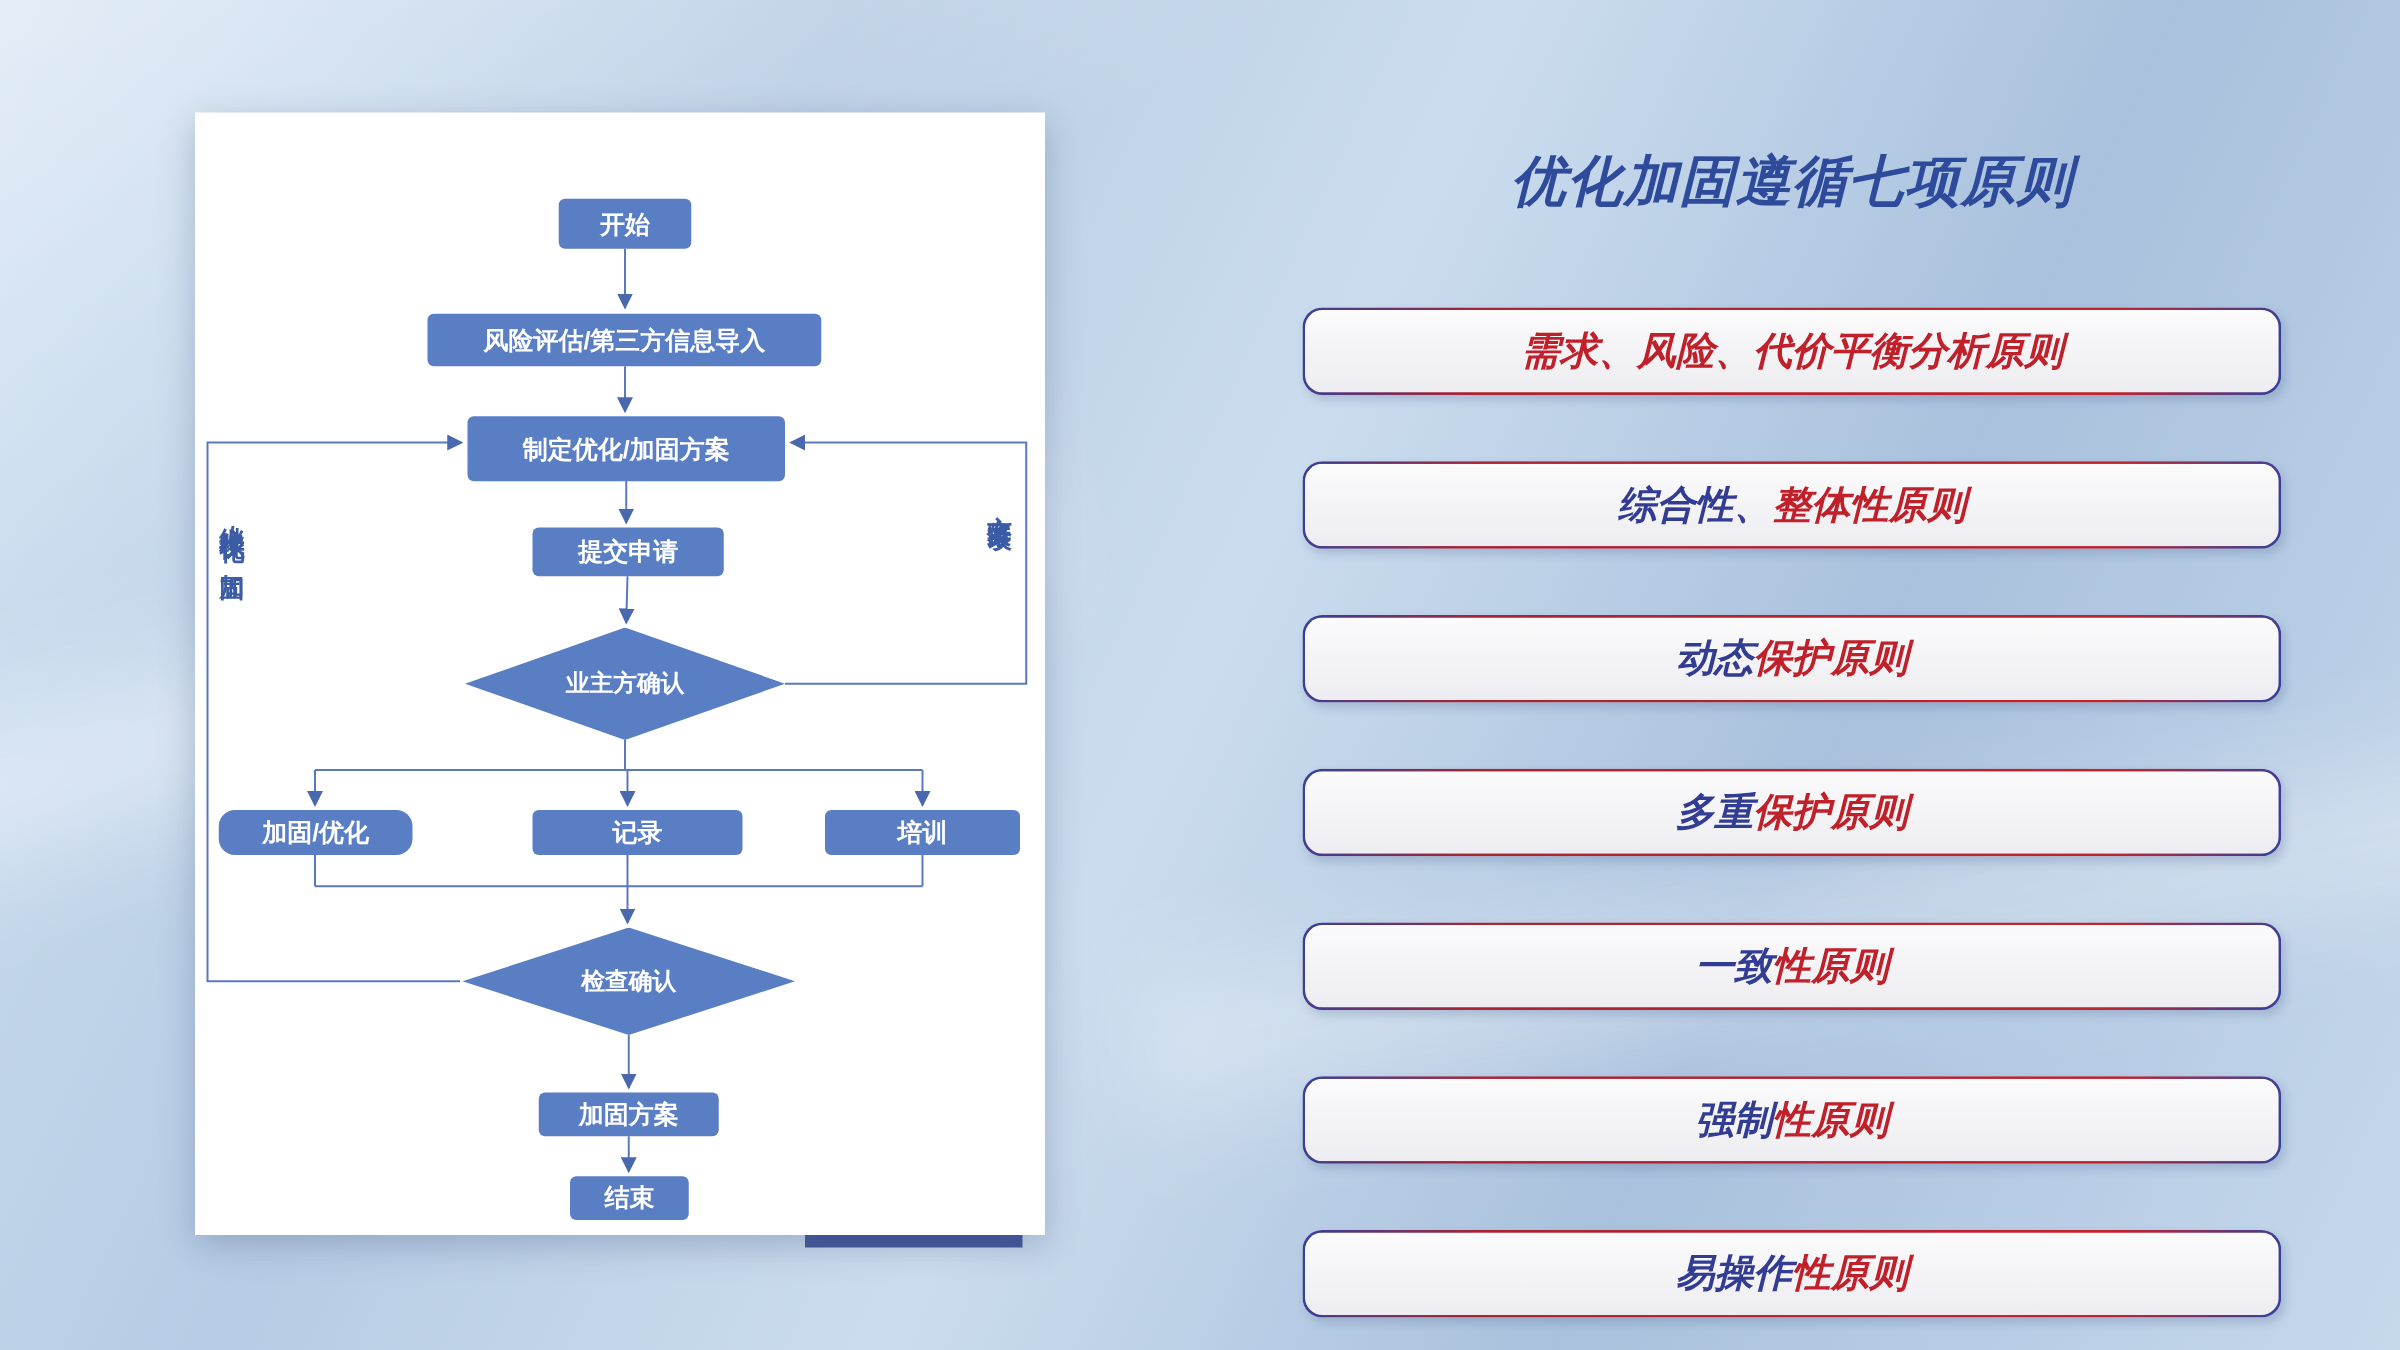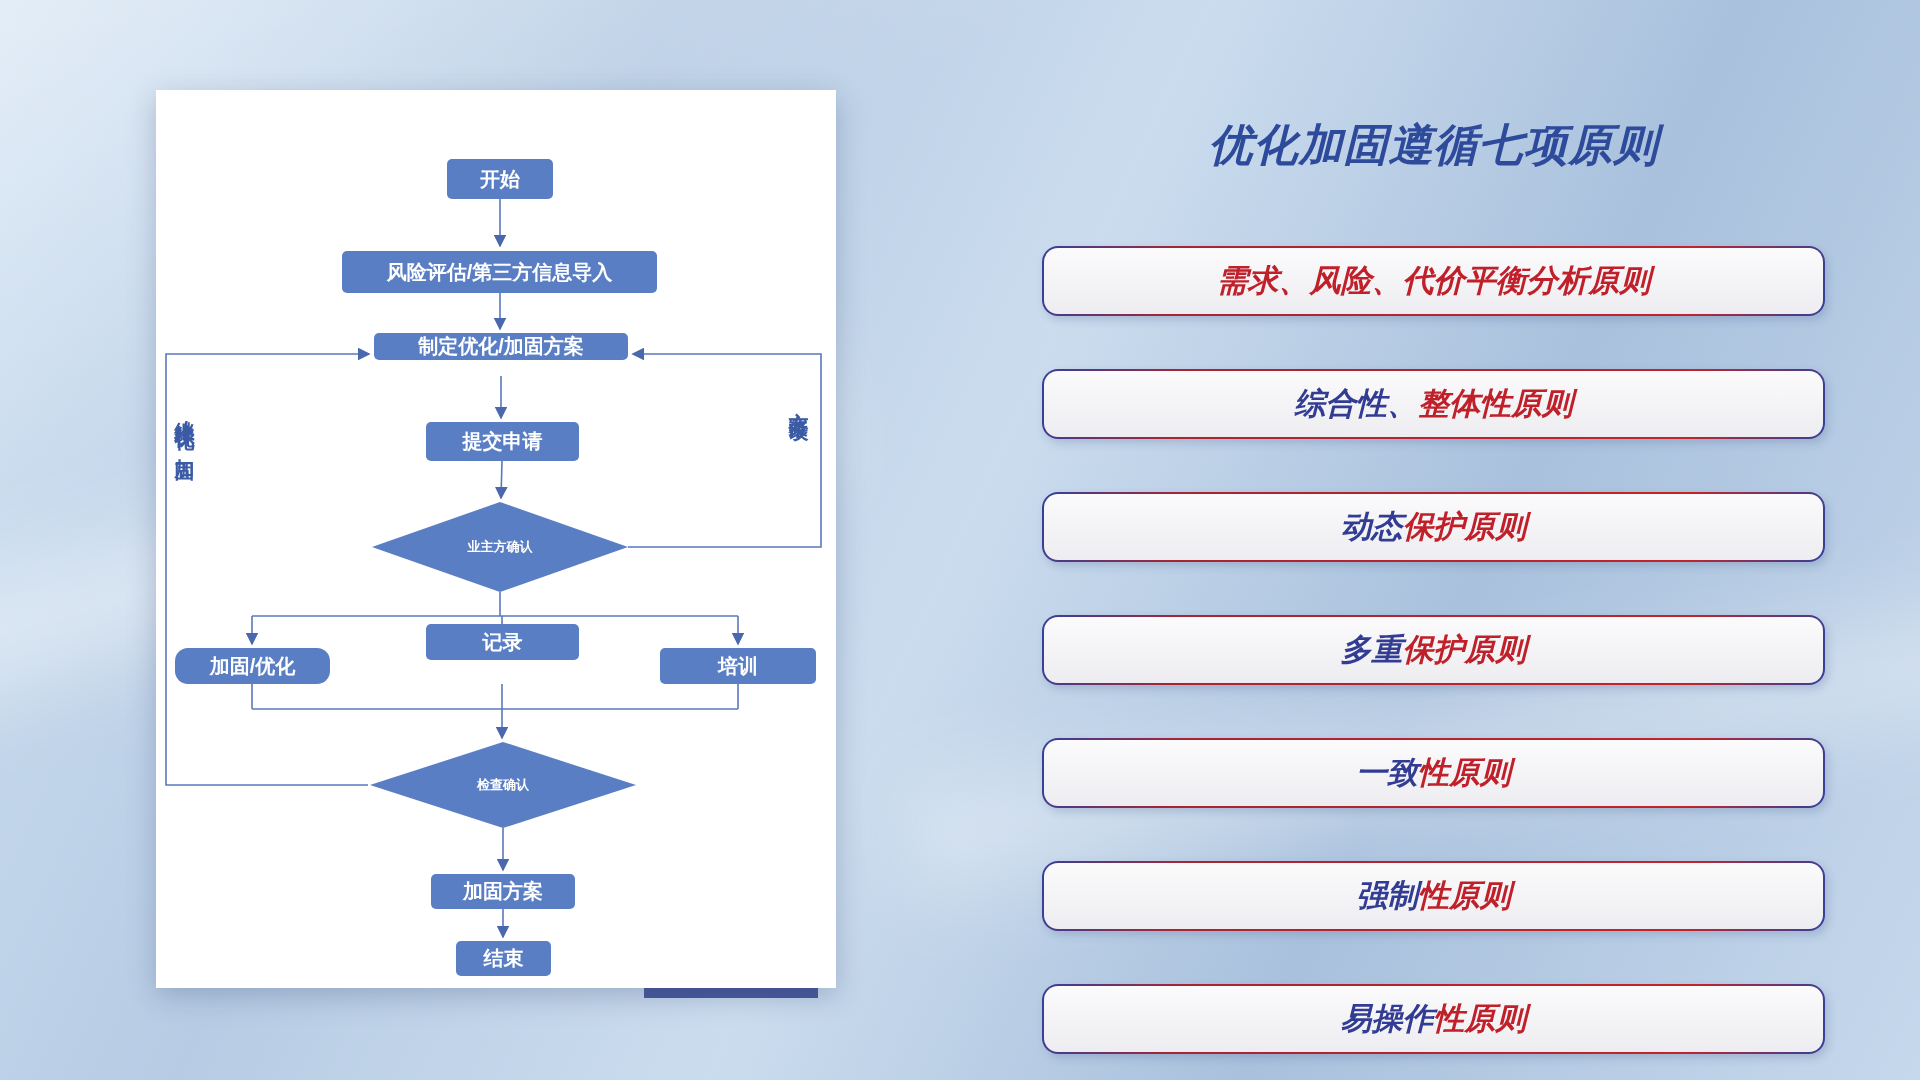--- a/index.html
+++ b/index.html
@@ -23,30 +23,30 @@
   .accent-rect{ position:absolute; left:644px; top:758px; width:174px; height:240px;
     background:#47589c; }
   .card{ position:absolute; left:112px; top:90px; width:680px; height:898px;
     background:#ffffff; box-shadow:0 8px 26px rgba(50,70,110,.28);margin-left:44px; }
   .card svg.connectors{ position:absolute; left:0; top:0; }
 
   .flow-box{ position:absolute; background:#5a7ec4; color:#fff; font-weight:bold;
     display:flex; align-items:center; justify-content:center; font-size:20px;
     border-radius:5px; white-space:nowrap; }
   .flow-diamond{ position:absolute; background:#5a7ec4; color:#fff; font-weight:bold;
-    display:flex; align-items:center; justify-content:center; font-size:13px;
+    display:flex; align-items:center; justify-content:center; font-size:19px;
     clip-path:polygon(50% 0, 100% 50%, 50% 100%, 0 50%); white-space:nowrap; }
 
   .n-start     { left:291px; top:69px;  width:106px; height:40px; }
   .n-risk      { left:186px; top:161px; width:315px; height:42px; }
-  .n-plan      { left:218px; top:243px; width:254px; height:27px; }
+  .n-plan      { left:218px; top:243px; width:254px; height:52px; }
   .n-submit    { left:270px; top:332px; width:153px; height:39px; }
   .n-owner     { left:216px; top:412px; width:256px; height:90px; }
   .n-reinforce { left:19px;  top:558px; width:155px; height:36px;border-radius:13px; }
-  .n-record    { left:270px; top:534px; width:153px; height:36px; }
+  .n-record    { left:270px; top:558px; width:168px; height:36px; }
   .n-training  { left:504px; top:558px; width:156px; height:36px; }
   .n-check     { left:214px; top:652px; width:266px; height:86px; }
   .n-report    { left:275px; top:784px; width:144px; height:35px; }
   .n-end       { left:300px; top:851px; width:95px;  height:35px; }
 
   .v-label{ position:absolute; writing-mode:vertical-rl; text-orientation:upright;
     color:#3b5ba5; font-weight:bold; font-size:20px; letter-spacing:3px; white-space:nowrap; }
   .v-left { left:16px;  top:316px; }
   .v-right{ left:630px; top:306px; }
 

